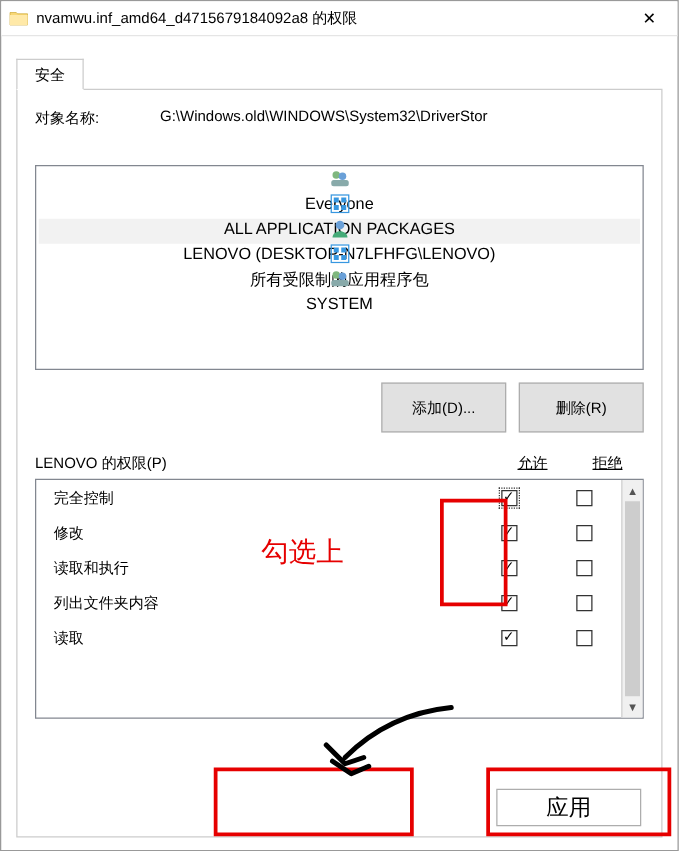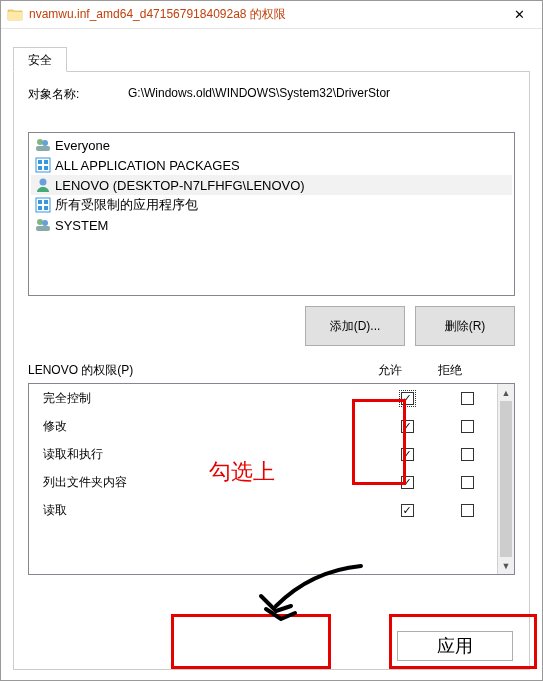--- a/index.html
+++ b/index.html
@@ -1,36 +1,36 @@
 <!DOCTYPE html>
 <html><head>
 <meta charset="utf-8">
 <style>
   * { box-sizing: border-box; font-family: "Microsoft YaHei", "Segoe UI", Tahoma, sans-serif; }
   body { margin:0; padding:0; background:#fff; width:543px; height:681px; position:relative; overflow:hidden; border:1px solid #999;}
   .titlebar { height:28px; background:#fff; display:flex; align-items:center; padding:0 0 0 6px; border-bottom:1px solid #e5e5e5;}
   .titlebar .foldericon { width:16px; height:16px; margin-right:6px; }
-  .titlebar .title { font-size:12px; flex:1; color:#c2410c; white-space:nowrap; overflow:hidden; }
+  .titlebar .title { font-size:12px; flex:1; color:#000000; white-space:nowrap; overflow:hidden; }
   .titlebar .closebtn { width:45px; height:28px; display:flex; align-items:center; justify-content:center; font-size:13px; color:#000;}
   .sheet { position:absolute; left:12px; top:46px; right:12px; bottom:10px; }
   .tab { position:absolute; left:0; top:0; height:25px; padding:0 14px; font-size:12px; background:#fff; border:1px solid #ccc; border-bottom:1px solid #fff; z-index:2; line-height:24px;}
   .tabbody { position:absolute; left:0; right:0; top:24px; bottom:0; border:1px solid #ccc; background:#fff; padding:14px 14px 10px 14px; }
   .row { display:flex; font-size:12px; margin-bottom:29px; }
   .row .lab { width:100px; }
   .row .val { flex:1; white-space:nowrap; }
   .grouplab { font-size:12px; margin-bottom:4px; }
   .listbox { border:1px solid #828790; height:164px; background:#fff; overflow:auto; font-size:13px; padding:2px 2px;}
-  .listitem { display:flex; align-items:center; height:20px; padding:0 4px; gap:4px;}
+  .listitem { display:flex; align-items:center; height:20px; padding:0 4px; gap:4px;flex-direction:column;}
   .listitem.sel { background:#f2f2f2; }
   .iconsvg { width:16px; height:16px; flex:0 0 16px; }
   .btnrow { display:flex; justify-content:flex-end; gap:10px; margin-top:10px;}
   .btn { min-width:100px; height:40px; font-size:12px; background:#e1e1e1; border:1px solid #adadad; padding:0 10px; display:inline-flex; align-items:center; justify-content:center; cursor:default;}
   .permhead { display:flex; font-size:12px; margin-top:16px; margin-bottom:4px; align-items:flex-end;}
   .permhead .phlab { flex:1; }
-  .permhead .colh { width:60px; text-align:left; }
+  .permhead .colh { width:60px; text-align:right;text-decoration:underline; }
   .permgrid { border:1px solid #828790; height:192px; position:relative; display:flex; }
   .permrows { flex:1; overflow:hidden; }
   .permrow { display:flex; align-items:center; height:28px; font-size:12px; padding-left:14px;}
   .permrow .pname { flex:1; }
   .permrow .cell { width:60px; display:flex; justify-content:center; }
   .chk { width:13px; height:13px; border:1px solid #333; background:#fff; display:inline-flex; align-items:center; justify-content:center; font-size:11px; line-height:1;}
   .chk.on::after{content:"✓"; color:#000; font-size:11px;}
   .chk.focus { outline:1px dotted #333; outline-offset:1px;}
   .scrollv { width:17px; background:#f0f0f0; border-left:1px solid #d0d0d0; position:relative;}
   .scrollv .arr { height:17px; display:flex; align-items:center; justify-content:center; font-size:9px; color:#555;}
@@ -189,20 +189,20 @@
     <div class="bottombtns">
       <div class="bigbtn apply">
           <span>应用</span>
         </div>
     </div>
 
   </div>
 </div>
 
 <div class="ann" style="left:351px; top:398px; width:54px; height:86px;"></div>
-<div class="anntxt" style="left:208px; top:456px;">勾选上</div>
+<div class="anntxt" style="left:208px; top:426px;">勾选上</div>
 <div class="ann" style="left:170px; top:613px; width:160px; height:55px;"></div>
 <div class="ann" style="left:388px; top:613px; width:148px; height:55px;"></div>
 <svg class="arrowsvg" style="left:240px; top:560px; width:130px; height:70px;" viewBox="0 0 130 70">
   <path d="M120 5 Q70 10 35 45" stroke="#000" stroke-width="4" fill="none" stroke-linecap="round"></path>
   <path d="M20 35 L35 50 L50 45" stroke="#000" stroke-width="4" fill="none" stroke-linecap="round" stroke-linejoin="round"></path>
   <path d="M25 48 L40 58 L54 52" stroke="#000" stroke-width="4" fill="none" stroke-linecap="round" stroke-linejoin="round"></path>
 </svg>
 
 </body></html>

